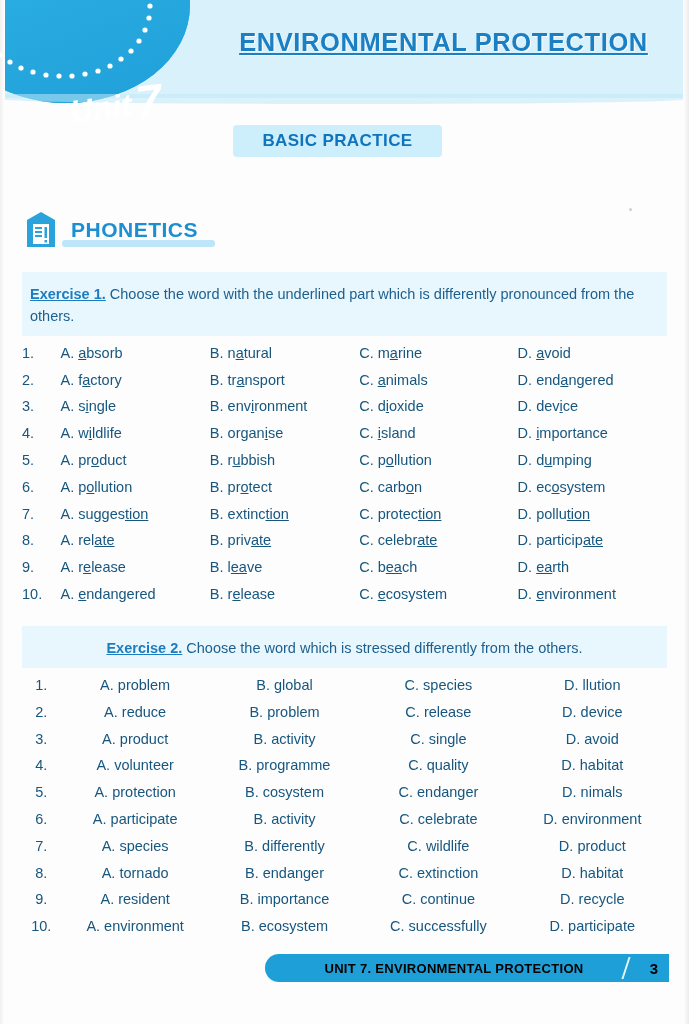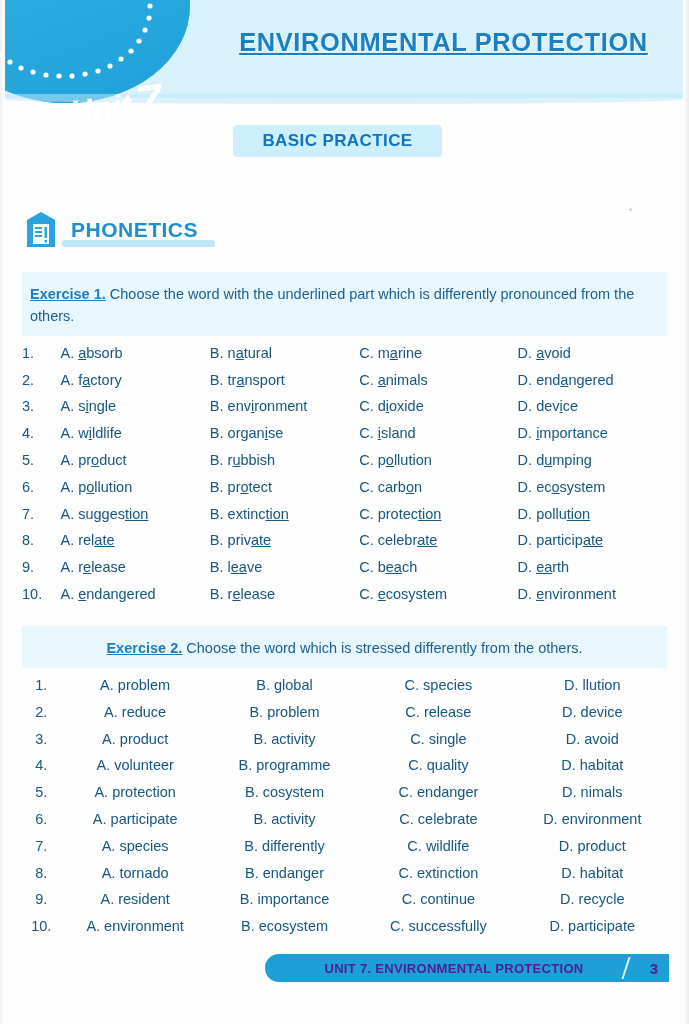--- a/index.html
+++ b/index.html
@@ -185,21 +185,21 @@
   .footer {
     position: absolute;
     left: 265px;
     right: 20px;
     bottom: 42px;
     height: 28px;
     background: #1f9fd8;
     border-radius: 14px 0 0 14px;
     display: flex;
     align-items: center;
-    color: #4c1d95;
+    color: #000000;
     font-size: 13px;
     font-weight: bold;
     letter-spacing: .3px;
   }
   .footer-title {
     flex: 1;
     text-align: center;
     padding-left: 18px;
   }
   .footer-slash {

